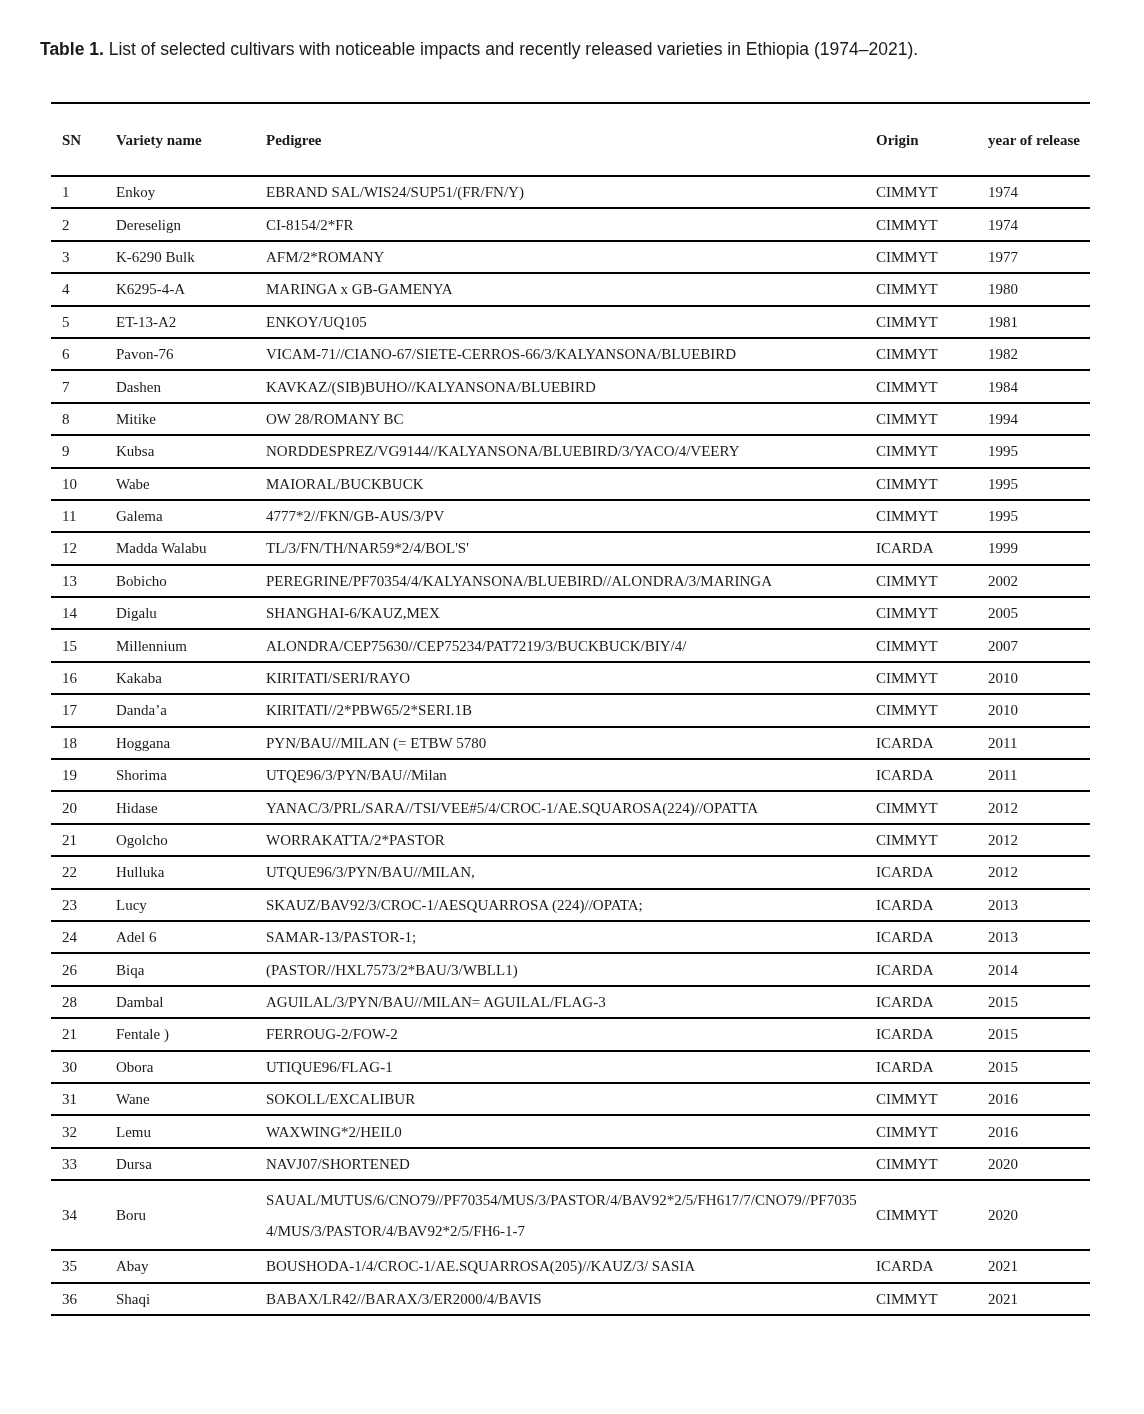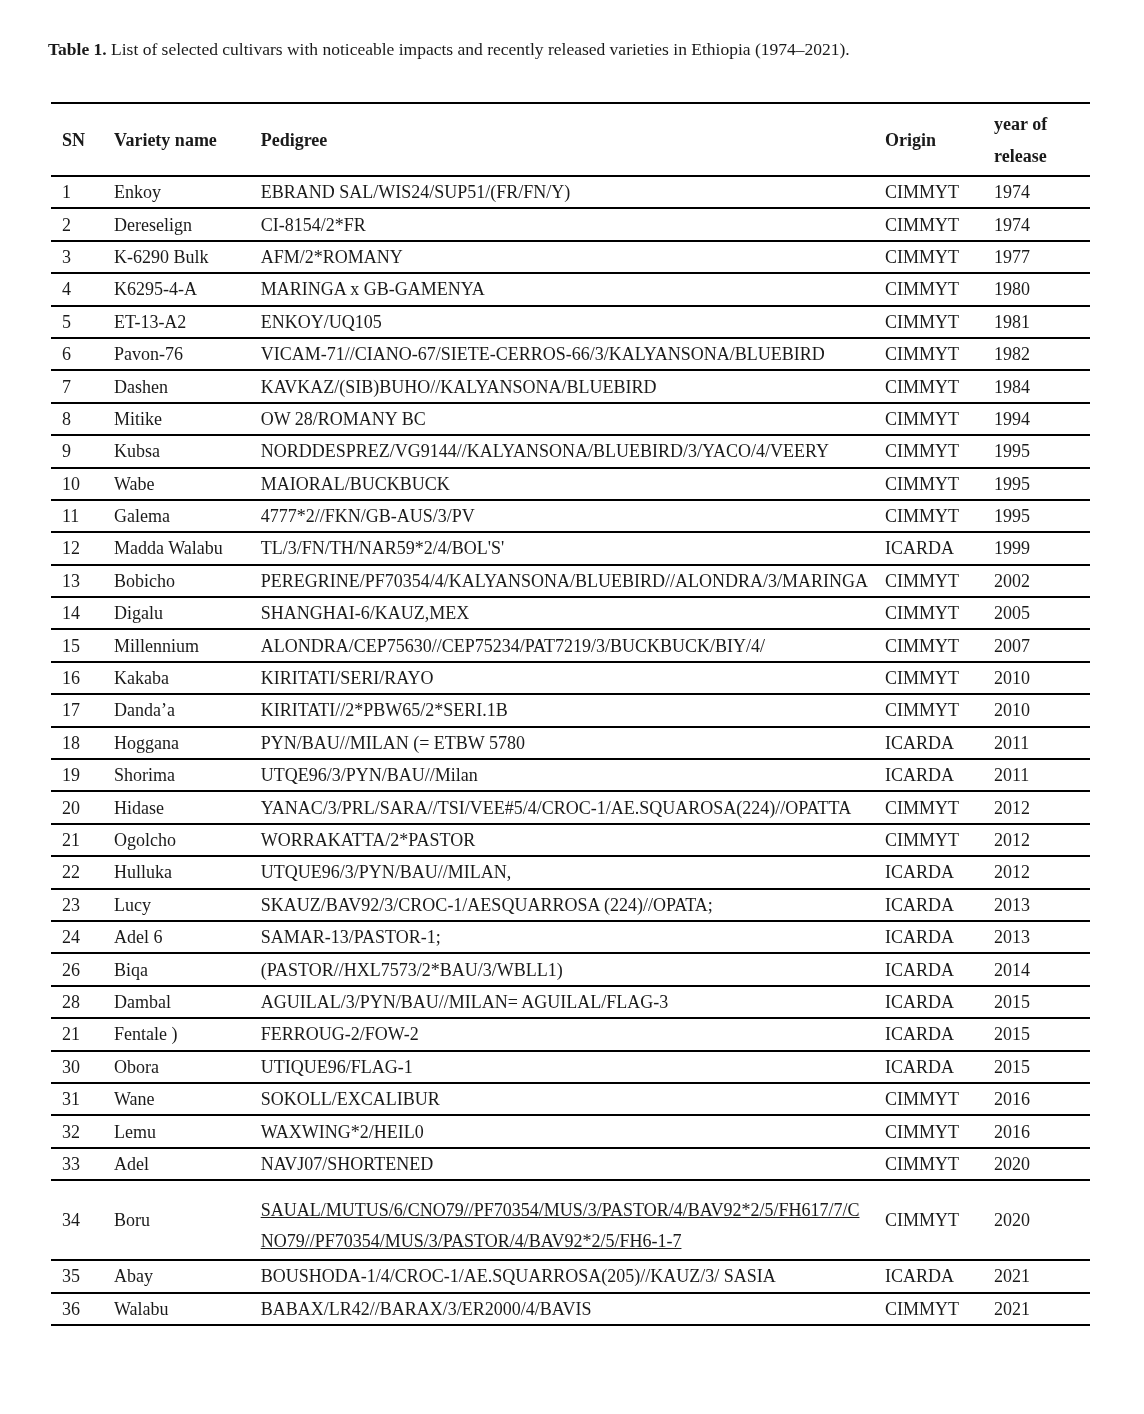--- a/index.html
+++ b/index.html
@@ -9,38 +9,38 @@
   }
   body {
     width: 1144px;
     height: 1414px;
     position: relative;
     font-family: "DejaVu Serif", "Liberation Serif", serif;
     color: #1a1a1a;
   }
   .caption {
     position: absolute;
-    left: 48px;
+    left: 40px;
     top: 33px;
     width: 1090px;
     font-size: 17.5px;
     line-height: 32px;
-    font-family: Liberation Serif, serif;
+    font-family: Liberation Sans, sans-serif;
   }
   .caption .label {
     font-weight: bold;
   }
   table.data-table {
     position: absolute;
     left: 51px;
     top: 102px;
     width: 1039px;
     border-collapse: collapse;
     font-family: "Liberation Serif", "DejaVu Serif", serif;
-    font-size: 18px;
+    font-size: 15px;
   }
   table.data-table thead tr {
     border-top: 2px solid #000;
     border-bottom: 2px solid #000;
   }
   table.data-table th {
     font-weight: bold;
     text-align: left;
     padding: 0 6px 0 11px;
     height: 71px;
@@ -53,23 +53,22 @@
     line-height: 30px;
     vertical-align: middle;
     white-space: nowrap;
   }
   table.data-table tbody tr {
     border-bottom: 2px solid #000;
   }
   table.data-table td.pedigree.multi {
     white-space: normal;
     line-height: 31px;
-    padding-top: 14px;
+    padding-top: 4px;
     padding-bottom: 2px;
-    text-decoration: underline;
   }
   col.c-sn { width: 54px; }
   col.c-name { width: 150px; }
   col.c-ped { width: 610px; }
   col.c-origin { width: 112px; }
   col.c-year { width: 113px; }
 </style>
 </head>
 <body>
 
@@ -300,40 +299,40 @@
       </tr>
       <tr>
         <td>32</td>
         <td>Lemu</td>
         <td class="pedigree">WAXWING*2/HEIL0</td>
         <td>CIMMYT</td>
         <td>2016</td>
       </tr>
       <tr>
         <td>33</td>
-        <td>Adel</td>
+        <td>Dursa</td>
         <td class="pedigree">NAVJ07/SHORTENED</td>
         <td>CIMMYT</td>
         <td>2020</td>
       </tr>
       <tr>
         <td>34</td>
         <td>Boru</td>
         <td class="pedigree multi" style="word-break: break-all;">SAUAL/MUTUS/6/CNO79//PF70354/MUS/3/PASTOR/4/BAV92*2/5/FH617/7/CNO79//PF70354/MUS/3/PASTOR/4/BAV92*2/5/FH6-1-7</td>
         <td>CIMMYT</td>
         <td>2020</td>
       </tr>
       <tr>
         <td>35</td>
         <td>Abay</td>
         <td class="pedigree">BOUSHODA-1/4/CROC-1/AE.SQUARROSA(205)//KAUZ/3/ SASIA</td>
         <td>ICARDA</td>
         <td>2021</td>
       </tr>
       <tr>
         <td>36</td>
-        <td>Walabu</td>
+        <td>Shaqi</td>
         <td class="pedigree">BABAX/LR42//BARAX/3/ER2000/4/BAVIS</td>
         <td>CIMMYT</td>
         <td>2021</td>
       </tr>
     </tbody>
 </table>
 
 </body></html>

